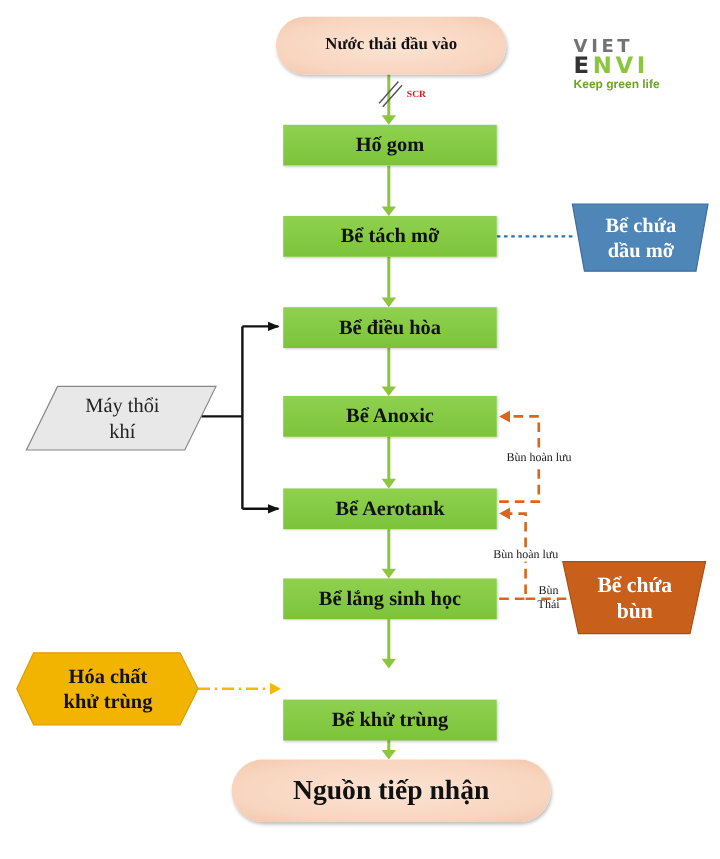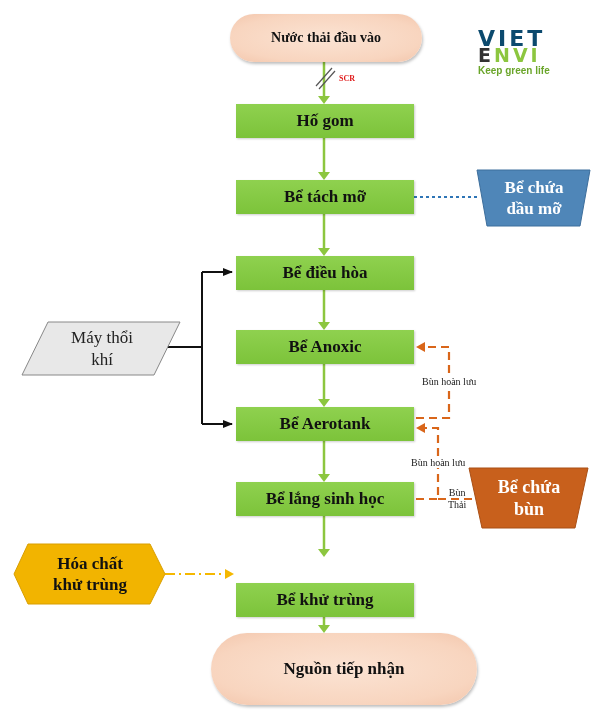--- a/index.html
+++ b/index.html
@@ -90,21 +90,21 @@
   <path d="M28,544 L150,544 L165,574 L150,604 L28,604 L14,574 z" fill="#f2b400" stroke="#d99e00" stroke-width="1"></path>
 </svg>
 
 <div class="pill" style="left:230px; top:14px; width:192px; height:48px; font-size:14px;">
   <span>Nước thải đầu vào</span>
 </div>
 
 <div class="label-sm" style="left:339px; top:74px; color:#e01b1b; font-weight:bold; font-size:8px;">SCR</div>
 
 <div class="logo">
-  <div style="font-family:'DejaVu Sans', sans-serif; font-size:22px; letter-spacing:3px; color:#0c4a6e; line-height:17px; font-weight:bold;">VIET</div>
+  <div style="font-family:'DejaVu Sans', sans-serif; font-size:15px; letter-spacing:3px; color:#737373; line-height:17px; font-weight:bold;">VIET</div>
   <div style="font-family:'DejaVu Sans', sans-serif; font-size:19px; letter-spacing:3px; line-height:17px; font-weight:bold;"><span style="color:#333;">E</span><span style="color:#8cc63f;">NVI</span></div>
   <div style="font-family:'Liberation Sans', sans-serif; font-size:10px; color:#6aa52a; font-weight:bold; margin-top:1px;">Keep green life</div>
 </div>
 
 <div class="gbox" style="top:104px;">
     <span>Hố gom</span>
   </div>
 <div class="gbox" style="top:180px;">
     <span>Bể tách mỡ</span>
   </div>
@@ -117,21 +117,21 @@
 <div class="gbox" style="top:407px;">
     <span>Bể Aerotank</span>
   </div>
 <div class="gbox" style="top:482px;">
     <span>Bể lắng sinh học</span>
   </div>
 <div class="gbox" style="top:583px;">
     <span>Bể khử trùng</span>
   </div>
 
-<div class="pill" style="left:211px; top:633px; width:266px; height:72px; font-size:17px; flex-direction:column; line-height:1.3;">
+<div class="pill" style="left:193px; top:633px; width:266px; height:52px; font-size:23px; flex-direction:column; line-height:1.3;">
   <span>Nguồn tiếp nhận</span>
 </div>
 
 <div class="shape-text" style="left:480px; top:172px; width:108px; height:52px; color:#fff; font-size:17px; flex-direction:column;">
   <span>Bể chứa</span>
   <span>dầu mỡ</span>
 </div>
 
 <div class="shape-text" style="left:34px; top:322px; width:136px; height:53px; color:#222; font-size:17px; font-weight:normal; flex-direction:column;justify-content:center;">
   <span>Máy thổi</span>

